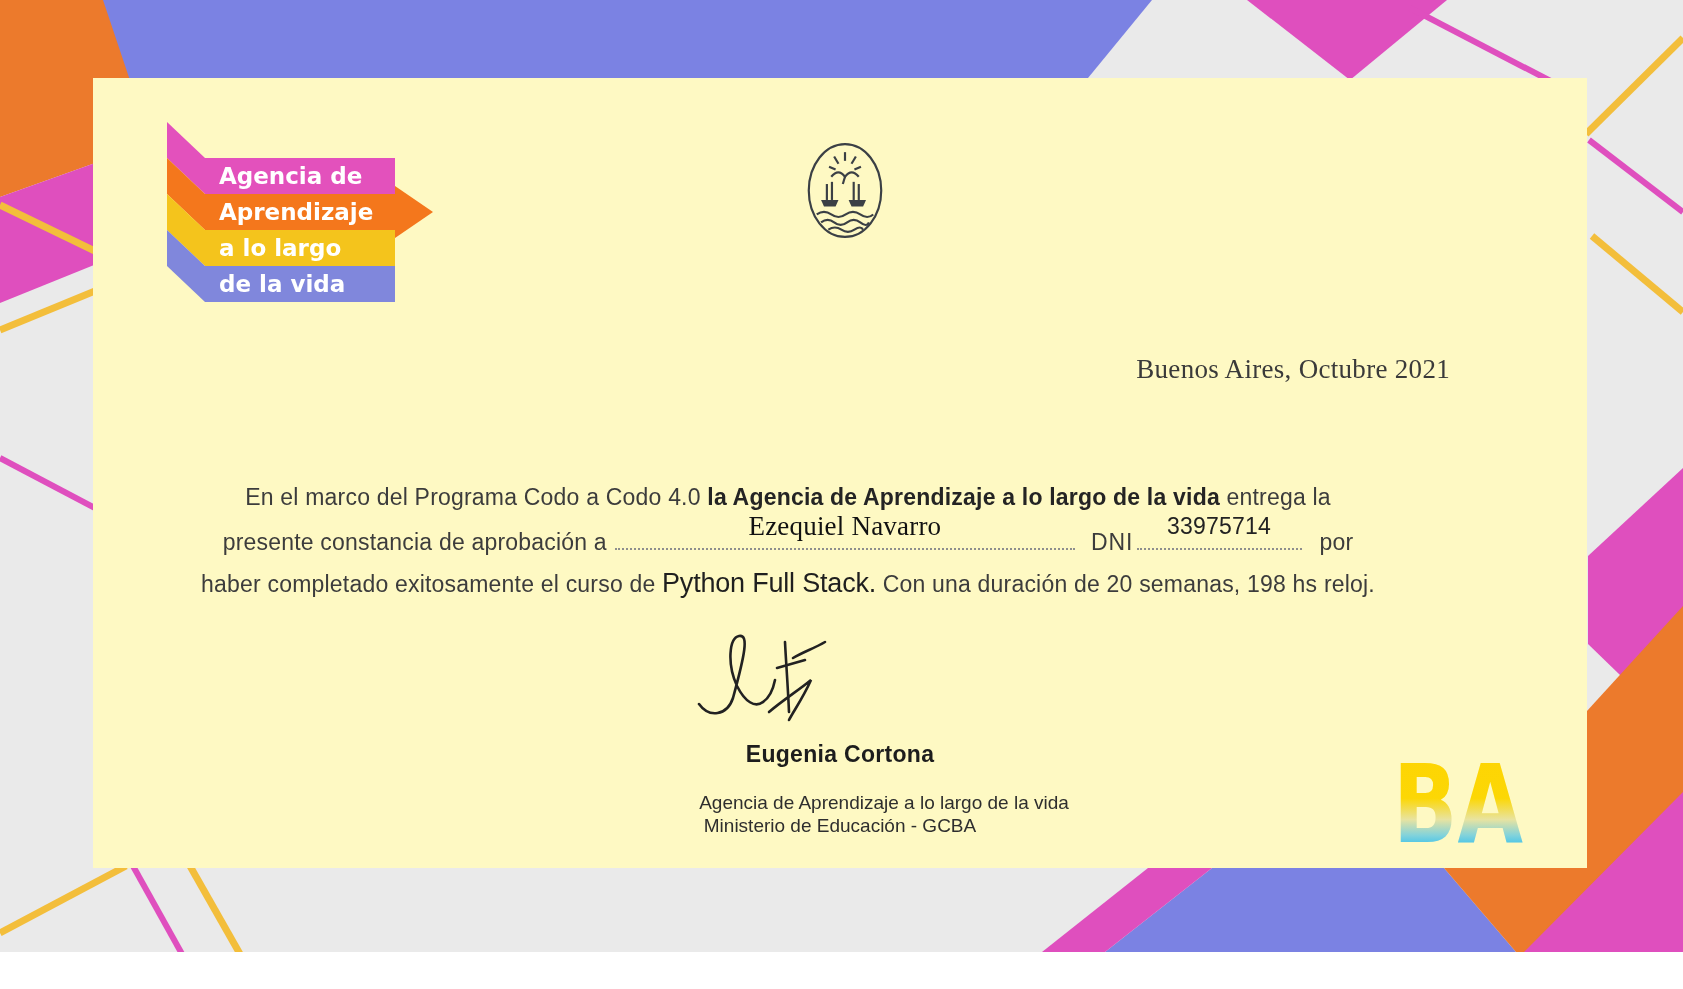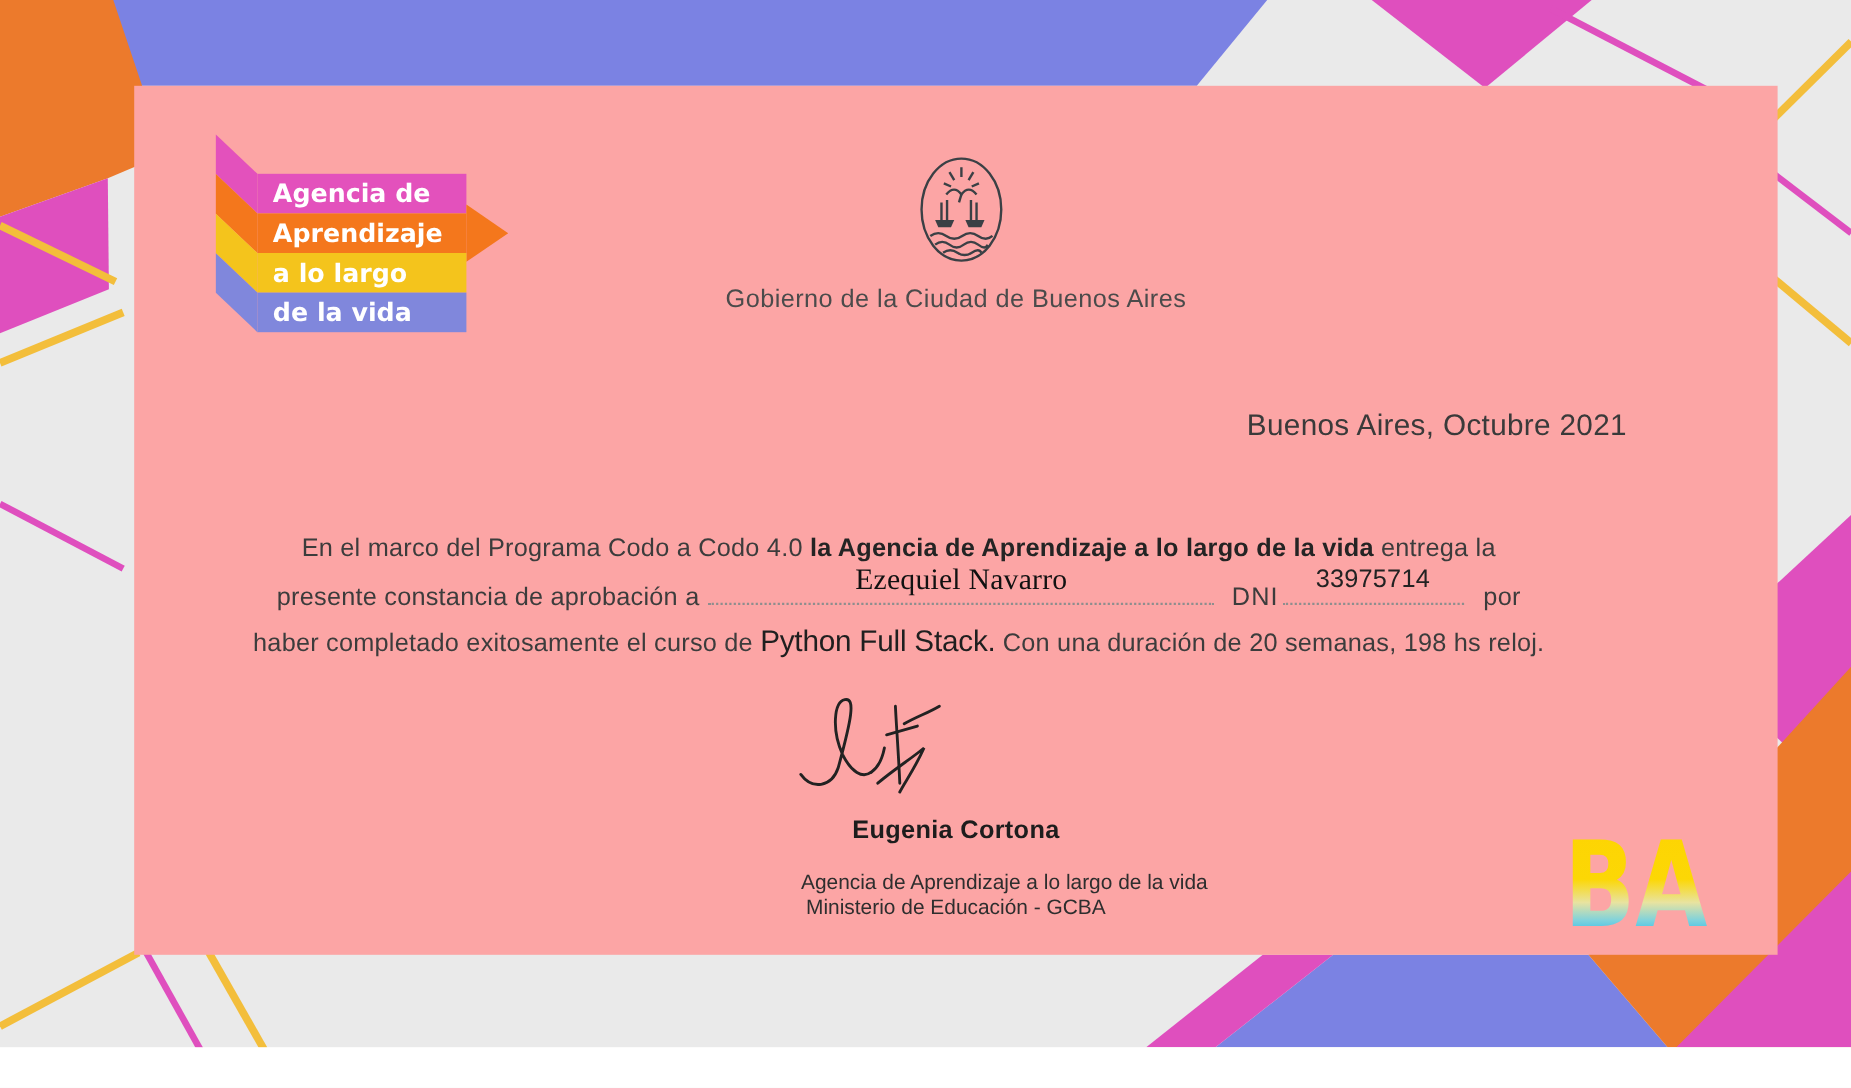--- a/index.html
+++ b/index.html
@@ -1,26 +1,26 @@
 <!DOCTYPE html>
 <html style="--purple: #7b82e3; --magenta: #df4fbe; --orange: #ec7a2c; --yellow: #f3be3b; --logo_pink: #e351bc; --logo_orange: #f4771c; --logo_yellow: #f4c41c; --logo_purple: #8087dc; --ba_yellow: #fed402; --ba_cyan: #24b6ea; --gray_bg: #eaeaea; --card_bg: #ffffff;"><head>
 <meta charset="utf-8">
 <style>
   html,body{margin:0;padding:0;background:#fff;}
   .stage{position:relative;width:1683px;height:989px;background:#eaeaea;overflow:hidden;
          font-family:"Liberation Sans",sans-serif;}
   .bg{position:absolute;left:0;top:0;}
   .f-purple{fill:var(--purple);} .f-magenta{fill:var(--magenta);} .f-orange{fill:var(--orange);} .f-white{fill:#ffffff;}
   .s-yellow{stroke:var(--yellow);fill:none;} .s-magenta{stroke:var(--magenta);fill:none;}
-  .card{position:absolute;left:93px;top:78px;width:1494px;height:790px;background:#fca5a5;margin-left:29px;}
+  .card{position:absolute;left:93px;top:78px;width:1494px;height:790px;background:#fef9c3;}
   .abs{position:absolute;}
   .ctr{left:0;width:100%;text-align:center;}
   .gov-line{top:180px;font-size:23px;color:#4b4b4b;letter-spacing:.4px;}
   .ministry-line{top:207px;font-size:21.5px;font-weight:bold;color:#1b1b1b;letter-spacing:.3px;}
-  .date-line{top:293px;right:137px;font-size:27px;color:#3a3a3a;letter-spacing:.3px;}
+  .date-line{top:276px;right:137px;font-size:27px;color:#3a3a3a;letter-spacing:.3px;font-family:Liberation Serif, serif;}
   .bodytext{left:40px;top:399px;width:1310px;font-size:23px;color:#3c3c3c;
             line-height:41px;letter-spacing:.2px;}
   .bodytext .bline{text-align:center;white-space:nowrap;}
   .b{font-weight:bold;color:#242424;}
   .course{font-weight:normal;color:#1f1f1f;font-size:27px;letter-spacing:-.2px;}
   .line2{display:flex;justify-content:center;align-items:baseline;}
   .leader{display:inline-block;position:relative;border-bottom:2px dotted #8e8e8e;
           height:30px;vertical-align:baseline;text-align:right;}
   .leader .fill{position:absolute;left:50%;transform:translateX(-50%);bottom:1px;white-space:nowrap;}
   .leader-name{width:460px;margin-left:8px;}
@@ -104,21 +104,20 @@
       </g>
       <path class="crest-f" d="M22,80 H46 L42,89 H26 Z"></path>
       <path class="crest-f" d="M60,80 H84 L80,89 H64 Z"></path>
       <g class="crest" stroke-width="3.5">
         <path d="M16,100 Q26,93 36,100 T56,100 T76,100 T94,100"></path>
         <path d="M22,111 Q31,104 40,111 T58,111 T76,111 T88,111"></path>
         <path d="M32,121 Q41,115 50,121 T68,121 T80,121"></path>
       </g>
     </svg>
 
-    <div class="abs ctr gov-line">Gobierno de la Ciudad de Buenos Aires</div>
 
     <div class="abs date-line">Buenos Aires, Octubre 2021</div>
 
     <div class="abs bodytext">
       <div class="bline">
         <span>En el marco del Programa Codo a Codo 4.0 </span><span class="b">la Agencia de Aprendizaje a lo largo de la vida</span><span> entrega la</span>
       </div>
       <div class="bline line2">
         <span>presente constancia de aprobación a</span>
         <span class="leader leader-name">

